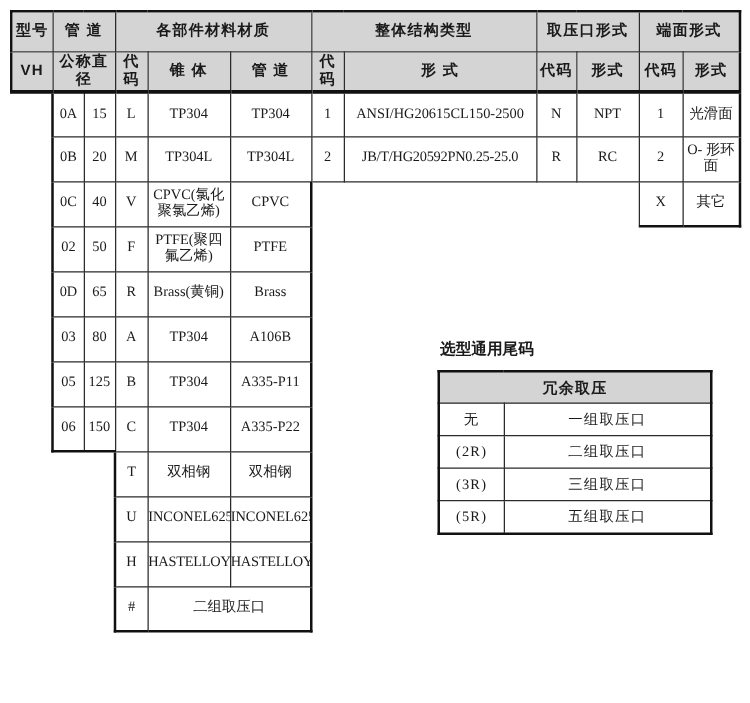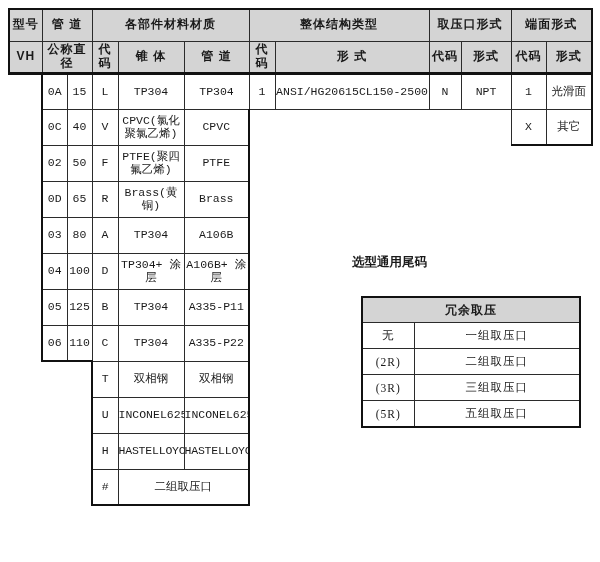--- a/index.html
+++ b/index.html
@@ -8,41 +8,41 @@
     font-family:"Liberation Serif", serif;color:#1a1a1a;overflow:hidden;
   }
   table{border-collapse:collapse;table-layout:fixed;}
   
   .main{position:absolute;left:8px;top:8px;width:583px;}
   .main td,.main th{
     border:1px solid #2b2b2b;text-align:center;vertical-align:middle;
     padding:0;font-size:11.5px;font-weight:normal;overflow:hidden;line-height:1.15;
   }
   .main tr.hr{height:32px;}
-  .main tr.dr{height:36px;font-family:Liberation Mono, monospace;}
+  .main tr.dr{height:36px;}
   .main th{
     background:#d4d4d4;font-family:"Liberation Sans", sans-serif;
     font-weight:bold;font-size:12px;letter-spacing:1px;
   }
   .main td.blank{border:none;background:transparent;}
   
   .T{border-top:2px solid #111 !important;}
   .L{border-left:2px solid #111 !important;}
   .R{border-right:2px solid #111 !important;}
   .B{border-bottom:2px solid #111 !important;}
   .HB{border-bottom:3px solid #111 !important;margin-top:12px;}
   .f10{font-size:10px;letter-spacing:0;}
   .f9{font-size:8.8px;letter-spacing:-0.2px;}
   .wrap{white-space:normal;}
   
   .suffix-title{
-    position:absolute;left:352px;top:254px;
+    position:absolute;left:352px;top:271px;
     font-family:"Liberation Serif", serif;font-weight:bold;font-size:12.5px;
   }
-  .suffix{position:absolute;left:350px;top:296px;width:218px;border:2px solid #111;margin-left:11px;}
+  .suffix{position:absolute;left:350px;top:296px;width:218px;border:2px solid #111;}
   .suffix th{
     background:#d4d4d4;border:1px solid #2b2b2b;height:22px;
     font-family:"Liberation Sans", sans-serif;font-weight:bold;font-size:12px;letter-spacing:1px;
   }
   .suffix td{
     border:1px solid #2b2b2b;height:23px;text-align:center;
     font-size:11.5px;letter-spacing:1px;
   }
 </style>
 </head>
@@ -96,20 +96,34 @@
     <td>TP304</td>
     <td>TP304</td>
     <td>1</td>
     <td class="f10">ANSI/HG20615CL150-2500</td>
     <td>N</td>
     <td>NPT</td>
     <td>1</td>
     <td class="R">光滑面</td>
   </tr>
 
+  <tr class="dr">
+    <td class="blank"></td>
+    <td class="L">0B</td>
+    <td>20</td>
+    <td>M</td>
+    <td>TP304L</td>
+    <td>TP304L</td>
+    <td>2</td>
+    <td class="f9">JB/T/HG20592PN0.25-25.0</td>
+    <td>R</td>
+    <td>RC</td>
+    <td>2</td>
+    <td class="R f10">O- 形环面</td>
+  </tr>
 
 
   <tr class="dr">
     <td class="blank"></td>
     <td class="L">0C</td>
     <td>40</td>
     <td>V</td>
     <td class="wrap f10">CPVC(氯化聚氯乙烯)</td>
     <td class="R">CPVC</td>
     <td class="blank"></td>
@@ -143,44 +157,35 @@
   <tr class="dr">
     <td class="blank"></td>
     <td class="L">03</td>
     <td>80</td>
     <td>A</td>
     <td>TP304</td>
     <td class="R">A106B</td>
     <td class="blank" colspan="6"></td>
   </tr>
 
-  <tr class="dr">
-    <td class="blank"></td>
-    <td class="L">04</td>
-    <td>100</td>
-    <td>D</td>
-    <td class="f10">TP304+ 涂层</td>
-    <td class="R f10">A106B+ 涂层</td>
-    <td class="blank" colspan="6"></td>
-  </tr>
 
   <tr class="dr">
     <td class="blank"></td>
     <td class="L">05</td>
     <td>125</td>
     <td>B</td>
     <td>TP304</td>
     <td class="R">A335-P11</td>
     <td class="blank" colspan="6"></td>
   </tr>
 
   <tr class="dr">
     <td class="blank"></td>
     <td class="L B">06</td>
-    <td class="B">110</td>
+    <td class="B">150</td>
     <td>C</td>
     <td>TP304</td>
     <td class="R">A335-P22</td>
     <td class="blank" colspan="6"></td>
   </tr>
 
   <tr class="dr">
     <td class="blank" colspan="3"></td>
     <td class="L">T</td>
     <td>双相钢</td>

